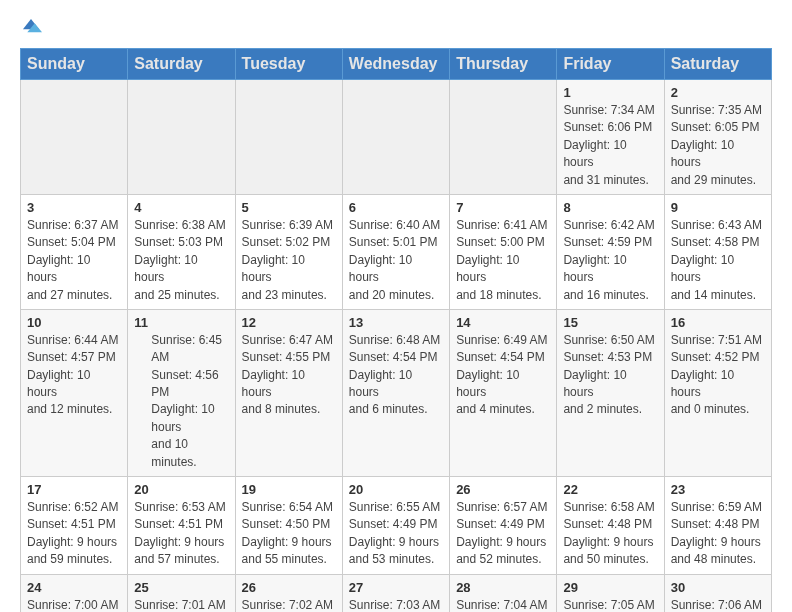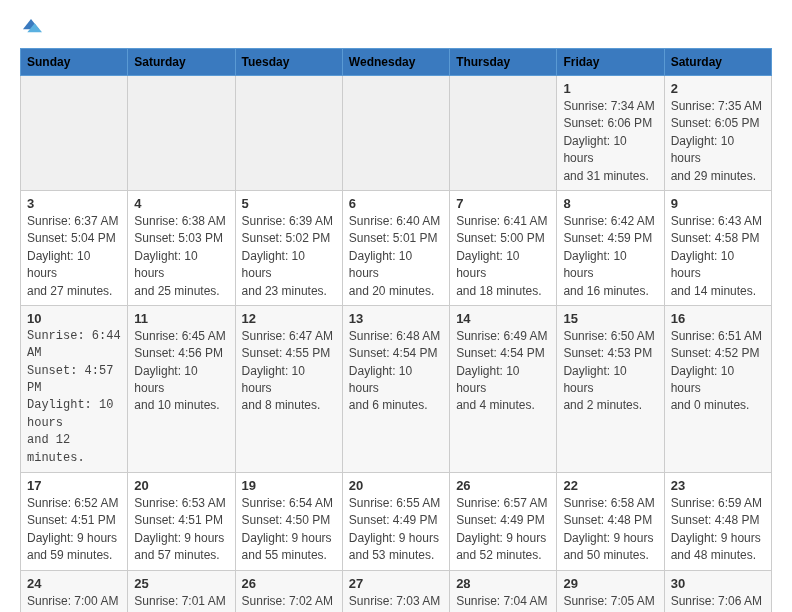--- a/index.html
+++ b/index.html
@@ -47,22 +47,22 @@
       font-size: 15px;
       color: #555;
     }
     table {
       width: 100%;
       border-collapse: collapse;
       table-layout: fixed;
     }
     thead tr th {
       background-color: #3a7abf;
-      color: #000000;
-      font-size: 12px;
+      color: #e5e5e5;
+      font-size: 16px;
       font-weight: bold;
       padding: 6px 6px;
       text-align: left;
       border: 1px solid #5a9ad4;
     }
     tbody tr td {
       border: 1px solid #ccc;
       vertical-align: top;
       padding: 5px 6px;
       font-size: 10.5px;
@@ -191,28 +191,28 @@
           <span class="day-num">9</span>
           <div class="day-info" style="white-space: pre-line;">Sunrise: 6:43 AM
 Sunset: 4:58 PM
 Daylight: 10 hours
 and 14 minutes.</div>
         </td>
       </tr>
       <tr>
         <td>
           <span class="day-num">10</span>
-          <div class="day-info" style="white-space: pre-line; font-family: Liberation Mono, monospace;">Sunrise: 6:44 AM
+          <div class="day-info" style="white-space: pre-line;">Sunrise: 6:44 AM
 Sunset: 4:57 PM
 Daylight: 10 hours
 and 12 minutes.</div>
         </td>
         <td>
           <span class="day-num">11</span>
-          <div class="day-info" style="white-space: pre-line;">Sunrise: 6:45 AM
+          <div class="day-info" style="white-space: pre-line; margin-left: 17px;">Sunrise: 6:45 AM
 Sunset: 4:56 PM
 Daylight: 10 hours
 and 10 minutes.</div>
         </td>
         <td>
           <span class="day-num">12</span>
           <div class="day-info" style="white-space: pre-line;">Sunrise: 6:47 AM
 Sunset: 4:55 PM
 Daylight: 10 hours
 and 8 minutes.</div>
@@ -233,21 +233,21 @@
         </td>
         <td>
           <span class="day-num">15</span>
           <div class="day-info" style="white-space: pre-line;">Sunrise: 6:50 AM
 Sunset: 4:53 PM
 Daylight: 10 hours
 and 2 minutes.</div>
         </td>
         <td>
           <span class="day-num">16</span>
-          <div class="day-info" style="white-space: pre-line;">Sunrise: 6:51 AM
+          <div class="day-info" style="white-space: pre-line;">Sunrise: 7:51 AM
 Sunset: 4:52 PM
 Daylight: 10 hours
 and 0 minutes.</div>
         </td>
       </tr>
       <tr>
         <td>
           <span class="day-num">17</span>
           <div class="day-info" style="white-space: pre-line;">Sunrise: 6:52 AM
 Sunset: 4:51 PM

